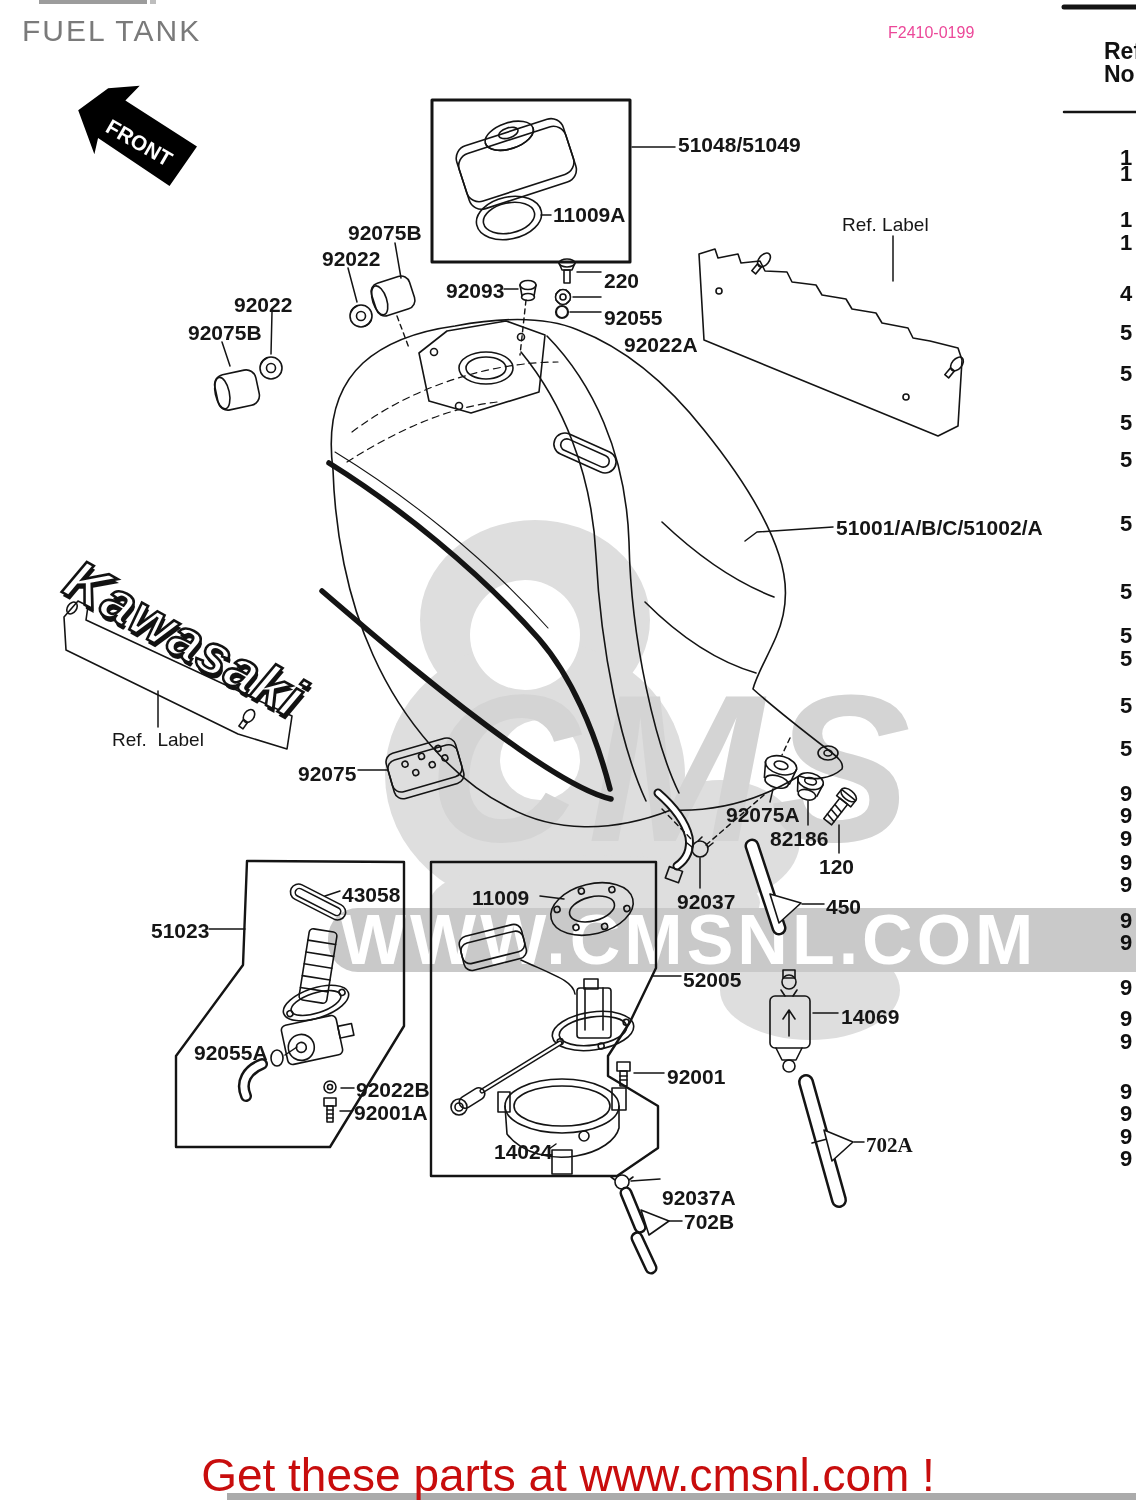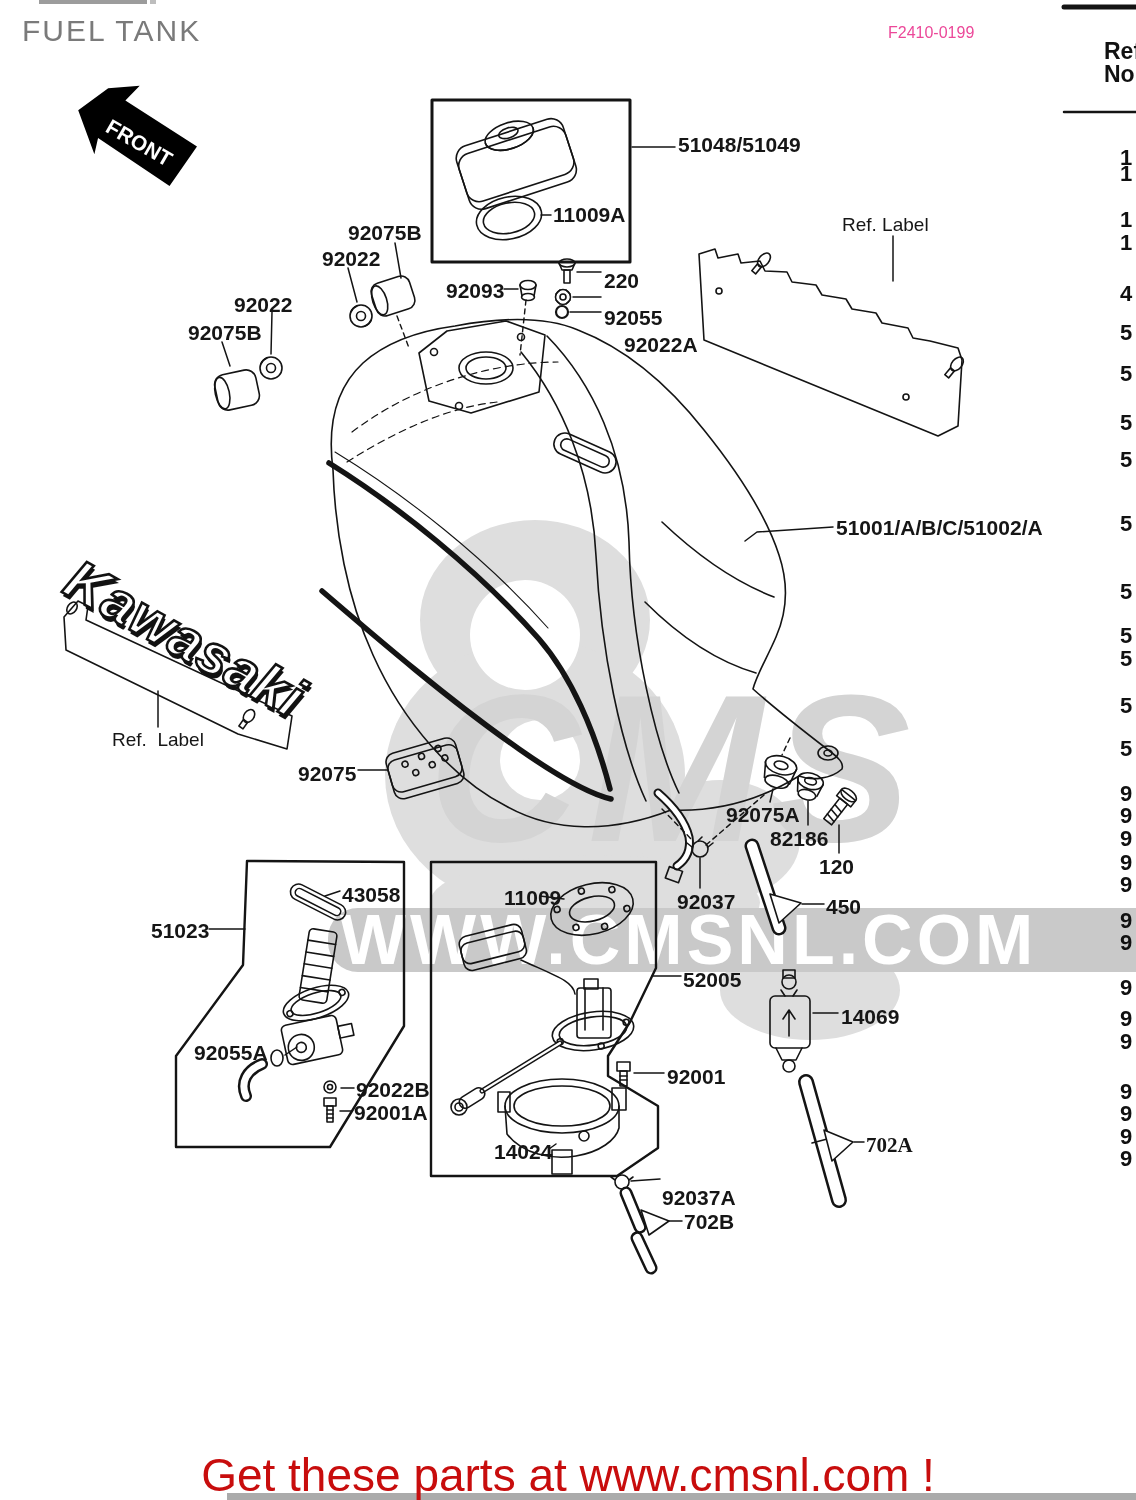--- a/index.html
+++ b/index.html
@@ -423,21 +423,21 @@
     <div class="plabel" style="left: 726px; top: 803px;">92075A</div>
     <div class="plabel" style="left: 770px; top: 827px;">82186</div>
     <div class="plabel" style="left: 819px; top: 855px; text-align: right;">120</div>
     <div class="plabel" style="left: 677px; top: 890px;">92037</div>
     <div class="plabel" style="left: 826px; top: 895px;">450</div>
     <div class="plabel" style="left: 151px; top: 919px;">51023</div>
     <div class="plabel" style="left: 342px; top: 883px;">43058</div>
     <div class="plabel" style="left: 194px; top: 1041px;">92055A</div>
     <div class="plabel" style="left: 356px; top: 1078px;">92022B</div>
     <div class="plabel" style="left: 354px; top: 1101px;">92001A</div>
-    <div class="plabel" style="left: 504px; top: 886px;">11009</div>
+    <div class="plabel" style="left: 472px; top: 886px;">11009</div>
     <div class="plabel" style="left: 683px; top: 968px;">52005</div>
     <div class="plabel" style="left: 667px; top: 1065px;">92001</div>
     <div class="plabel" style="left: 494px; top: 1140px;">14024</div>
     <div class="plabel" style="left: 662px; top: 1170px; margin-top: 16px;">92037A</div>
     <div class="plabel" style="left: 684px; top: 1210px;">702B</div>
     <div class="plabel" style="left: 841px; top: 1005px;">14069</div>
     <div class="plabel" style="left: 866px; top: 1133px; font-family: Liberation Serif, serif;">702A</div>
   </div>
 
 <div id="banner" class="abs" style="color: rgb(200, 13, 13);">Get these parts at www.cmsnl.com !</div>

